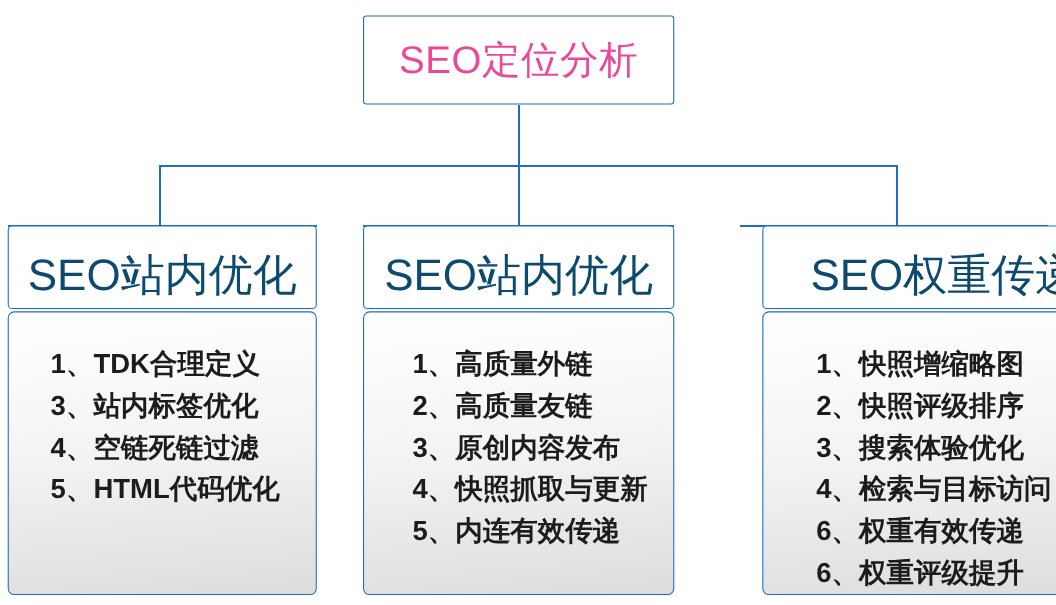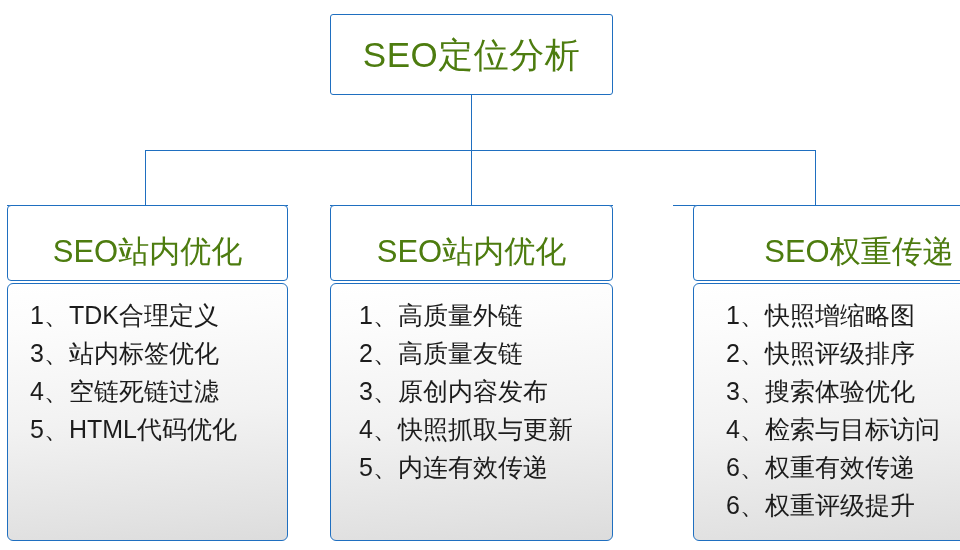--- a/index.html
+++ b/index.html
@@ -40,21 +40,21 @@
     box-sizing: border-box;
     background: #ffffff;
     border: 1.6px solid #1F6FC0;
     border-radius: 3px;
     display: flex;
     align-items: center;
     justify-content: center;
   }
   .root-label {
     font-size: 35px;
-    color: #4d7c0f;
+    color: #ec4899;
     letter-spacing: 0.5px;
     line-height: 1;
     white-space: nowrap;
   }
 
   
   .branch {
     position: absolute;
     top: 205px;
   }
@@ -62,40 +62,41 @@
     box-sizing: border-box;
     height: 76px;
     background: #ffffff;
     border: 1.6px solid #1F6FC0;
     border-radius: 4px;
     display: flex;
     align-items: center;
     justify-content: center;
   }
   .branch-head-label {
-    font-size: 31px;
-    color: #4d7c0f;
+    font-size: 40px;
+    color: #0c4a6e;
     line-height: 1;
     white-space: nowrap;
     margin-top: 16px;
   }
   .branch-body {
     box-sizing: border-box;
     margin-top: 2px;
     height: 258px;
     border: 1.4px solid #1F6FC0;
     border-radius: 6px;
     background: linear-gradient(175deg, #ffffff 0%, #fcfcfc 16%, #f2f2f2 52%, #e2e2e2 88%, #dcdcdc 100%);
     padding: 12px 0 0 0;
     overflow: hidden;
   }
   .branch-list {
     list-style: none;
-    margin: 0;
+    margin: 16px;
     padding: 0;
+    font-weight: bold;
   }
   .branch-list li {
     font-size: 25px;
     color: #1c1c1c;
     line-height: 38px;
     white-space: nowrap;
     padding-left: 22px;
   }
 
   

